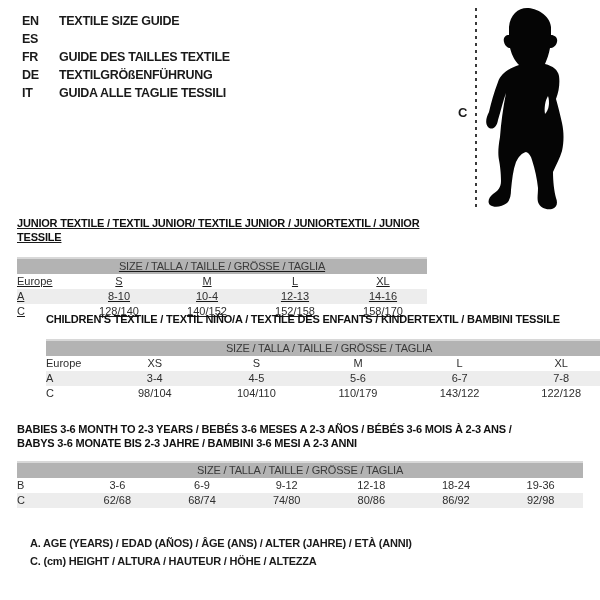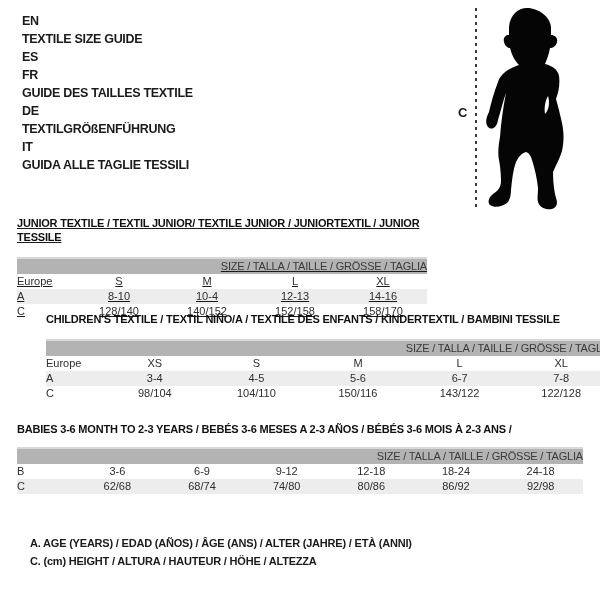--- a/index.html
+++ b/index.html
@@ -3,21 +3,21 @@
 <meta charset="utf-8">
 <style>
   html,body { margin:0; padding:0; background:#ffffff; }
   .page {
     position:relative; width:600px; height:600px; background:#ffffff;
     font-family:"Liberation Sans", sans-serif; color:#1a1a1a; overflow:hidden;
   }
 
   
   .langs { position:absolute; top:12px; left:22px; }
-  .lang-row { display:flex; font-weight:bold; font-size:12.5px; line-height:18px; letter-spacing:-0.3px;flex-direction:column; }
+  .lang-row { display:flex; font-weight:bold; font-size:12.5px; line-height:18px; letter-spacing:-0.3px; }
   .lang-code { width:37px; }
 
   
   .figure { position:absolute; top:5px; left:450px; width:146px; height:212px; }
   .fig-label { position:absolute; left:8px; top:100px; font-weight:bold; font-size:13px; }
   .dotline {
     position:absolute; left:25px; top:3px; width:2px; height:203px;
     background-image:linear-gradient(#3a3a3a 50%, transparent 50%);
     background-size:2px 7px;
   }
@@ -33,21 +33,21 @@
   .sec-babies .sec-title { margin-bottom:0; }
   .sec-babies .tbl-wrap { margin-top:11px; }
 
   table.size-table {
     width:100%; border-collapse:collapse; table-layout:fixed;
     font-size:11px; color:#2e2e2e;
   }
   table.size-table td { height:15px; line-height:15px; padding:0; white-space:nowrap; overflow:hidden; }
   td.bar {
     background:#b3b3b3; color:#3a3a3a; border-top:2px solid #d8d8d8;
-    padding-left:6px; text-align:right; letter-spacing:-0.2px;
+    padding-left:6px; text-align:center; letter-spacing:-0.2px;
   }
   td.lbl { text-align:left; padding-left:6px; }
   td.val { text-align:center; }
   tr.shaded td { background:#ededed; }
 
   
   .footnotes { position:absolute; left:30px; top:535px; }
   .footnote { font-weight:bold; font-size:11px; line-height:17.5px; letter-spacing:-0.2px; }
 </style>
 </head>
@@ -190,30 +190,31 @@
         <td class="val">3-4</td>
         <td class="val">4-5</td>
         <td class="val">5-6</td>
         <td class="val">6-7</td>
         <td class="val">7-8</td>
       </tr>
       <tr>
         <td class="lbl">C</td>
         <td class="val">98/104</td>
         <td class="val">104/110</td>
-        <td class="val">150/116</td>
+        <td class="val">110/179</td>
         <td class="val">143/122</td>
         <td class="val">122/128</td>
       </tr>
     </tbody>
       </table>
   </div>
 
   <div class="section sec-babies">
     <div class="sec-title">BABIES 3-6 MONTH TO 2-3 YEARS / BEBÉS 3-6 MESES A 2-3 AÑOS / BÉBÉS 3-6 MOIS À 2-3 ANS /</div>
+    <div class="sec-title">BABYS 3-6 MONATE BIS 2-3 JAHRE / BAMBINI 3-6 MESI A 2-3 ANNI</div>
     <div class="tbl-wrap">
       <table class="size-table">
         <colgroup>
             <col style="width:58px">
             <col>
             <col>
             <col>
             <col>
             <col>
             <col>
@@ -222,21 +223,21 @@
             <tr>
           <td class="bar" colspan="7">SIZE / TALLA / TAILLE / GRÖSSE / TAGLIA</td>
         </tr>
         <tr>
           <td class="lbl">B</td>
           <td class="val">3-6</td>
           <td class="val">6-9</td>
           <td class="val">9-12</td>
           <td class="val">12-18</td>
           <td class="val">18-24</td>
-          <td class="val">24-18</td>
+          <td class="val">19-36</td>
         </tr>
         <tr class="shaded">
           <td class="lbl">C</td>
           <td class="val">62/68</td>
           <td class="val">68/74</td>
           <td class="val">74/80</td>
           <td class="val">80/86</td>
           <td class="val">86/92</td>
           <td class="val">92/98</td>
         </tr>

